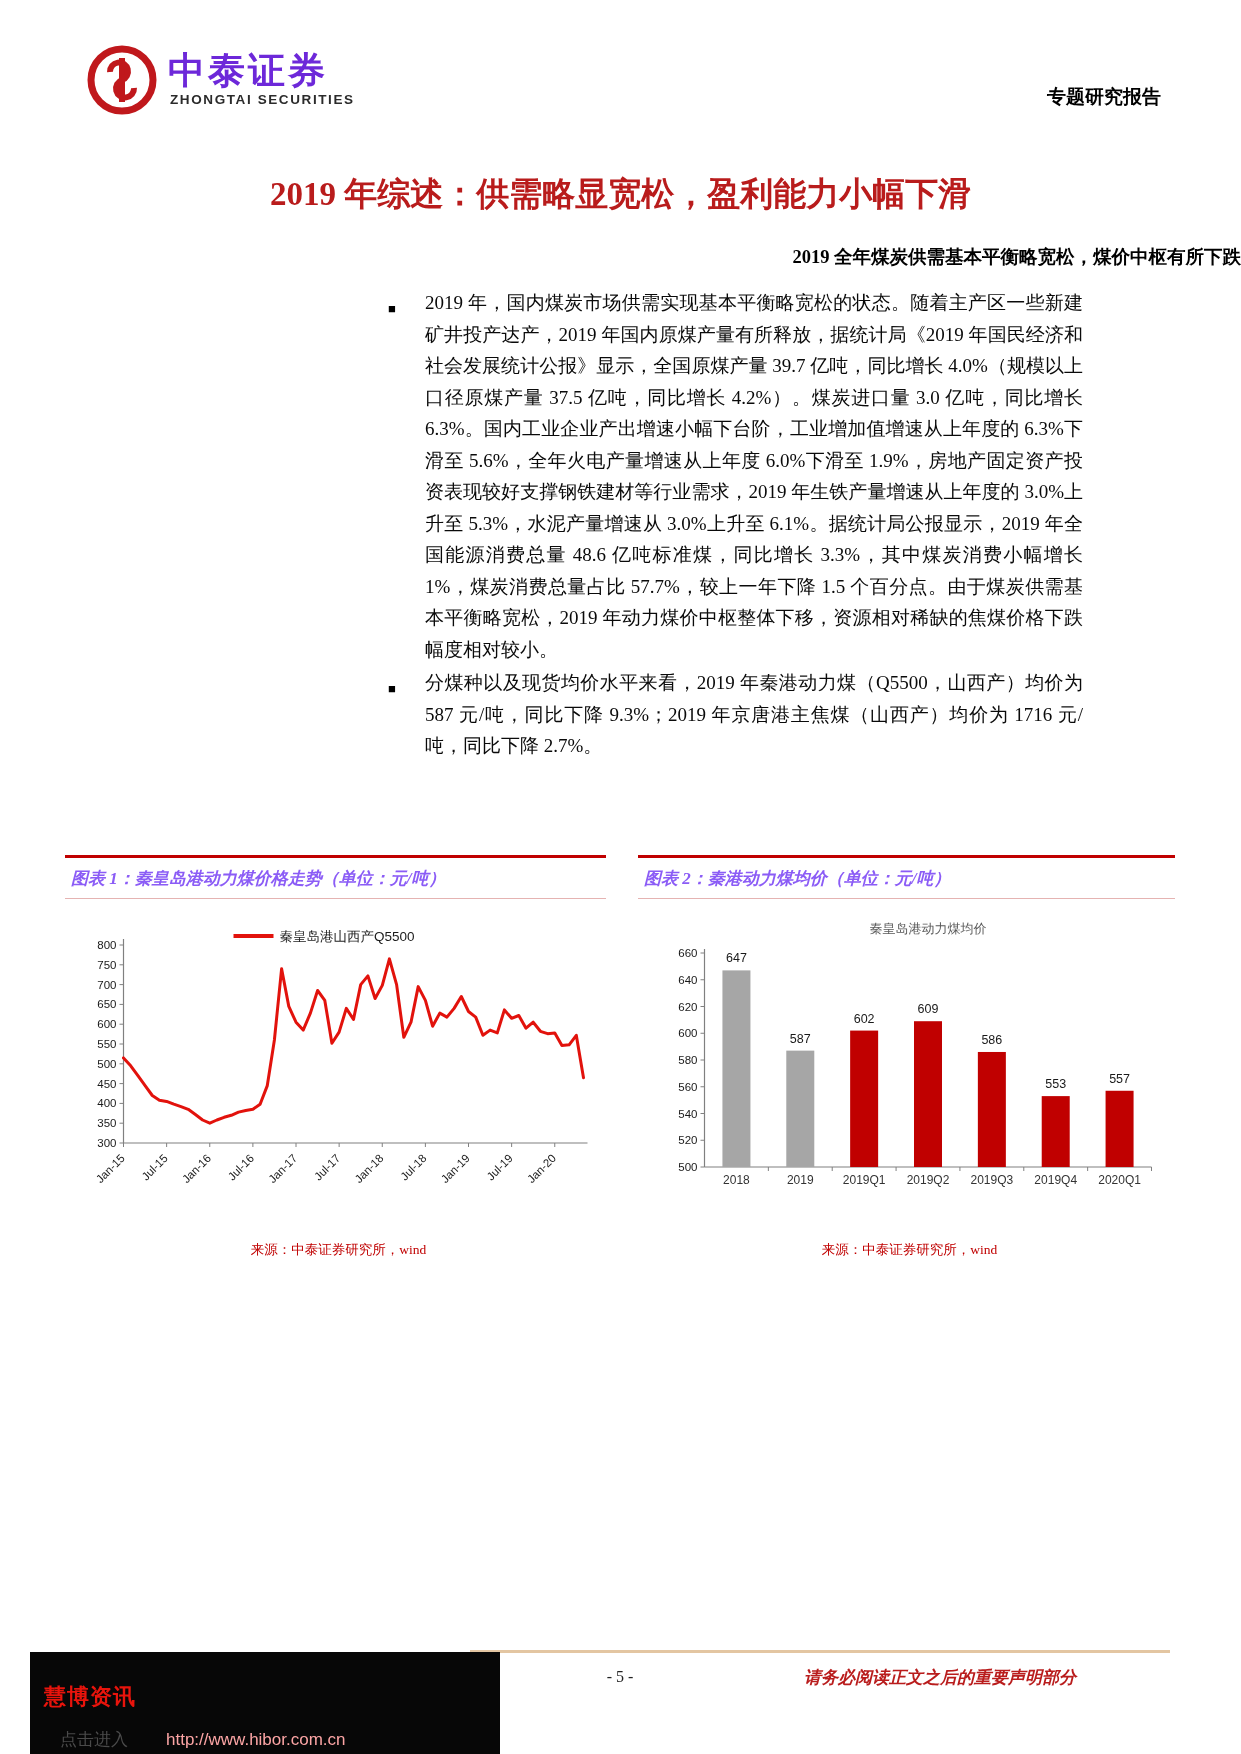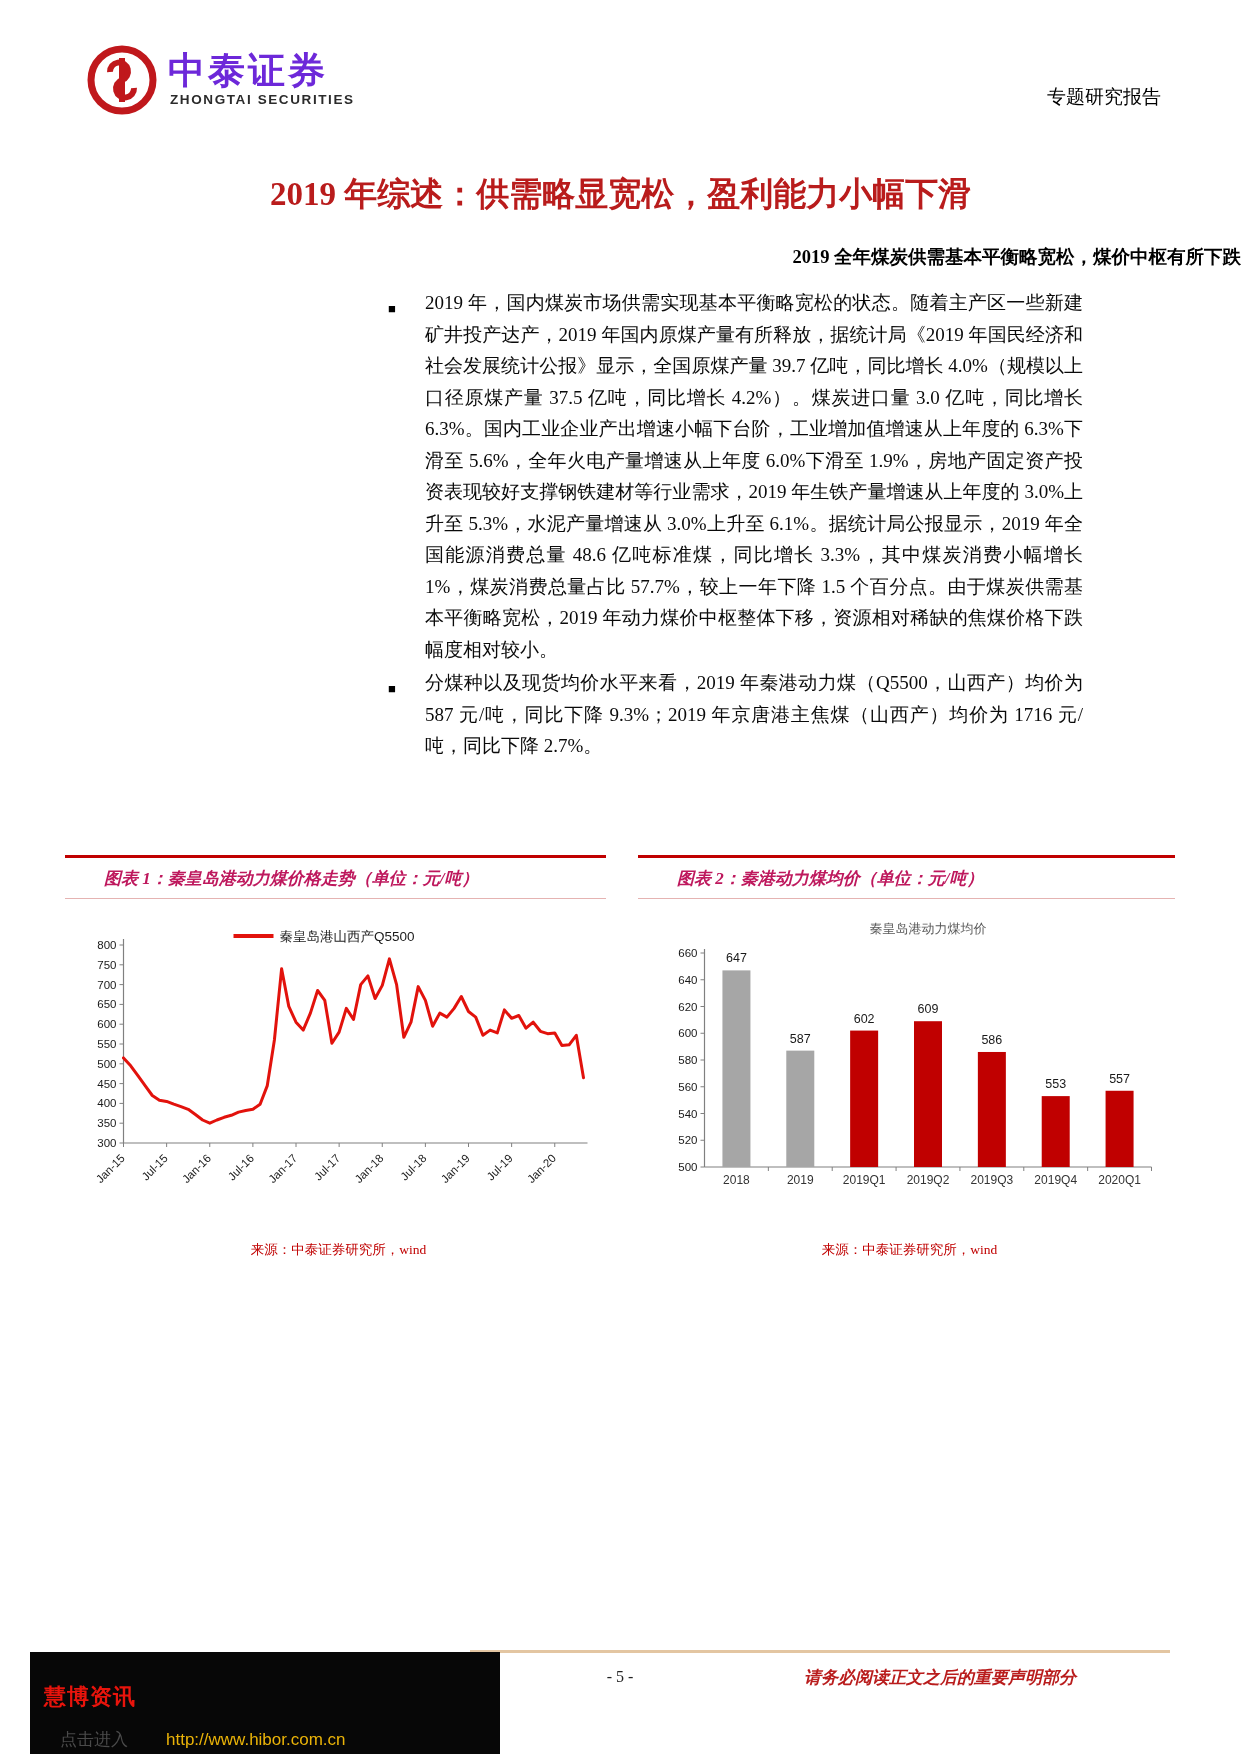--- a/index.html
+++ b/index.html
@@ -6,56 +6,56 @@
   #page{position:relative;width:1241px;height:1754px;background:#ffffff;margin:0 auto;overflow:hidden;
         font-family:"Liberation Serif","DejaVu Serif",serif;color:#111;}
   .abs{position:absolute;}
 
   
   #logo-emblem{left:86px;top:44px;width:72px;height:72px;}
   #logo-cn{left:168px;top:46px;font-family:"Liberation Sans","DejaVu Sans",sans-serif;
            font-weight:bold;font-size:37px;letter-spacing:3px;color:#6d28d9;}
   #logo-en{left:170px;top:92px;font-family:"Liberation Sans","DejaVu Sans",sans-serif;
            font-weight:bold;font-size:13.5px;letter-spacing:1.6px;color:#2b2b2b;}
-  #report-type{right:80px;top:84px;font-weight:normal;font-size:19px;color:#000;}
+  #report-type{right:80px;top:84px;font-weight:bold;font-size:19px;color:#000;}
 
   
   #doc-title{left:0;top:172px;width:100%;text-align:center;font-weight:bold;font-size:33px;color:#b91c1c;}
   #doc-subtitle{left:0;top:244px;width:100%;text-align:right;font-weight:bold;font-size:18.5px;color:#000;}
 
   
   .bullet-item{position:absolute;left:425px;width:658px;text-align:justify;
                font-size:19px;line-height:31.5px;color:#0a0a0a;}
   .bullet-marker{position:absolute;left:-37px;top:6px;font-size:13px;color:#000;
                  font-family:"Liberation Sans","DejaVu Sans",sans-serif;}
   #bullet-1{top:287px;}
   #bullet-2{top:667px;}
 
   
   .figure{position:absolute;top:855px;}
   #figure-1{left:65px;width:541px;}
   #figure-2{left:638px;width:537px;}
   .fig-caption-wrap{border-top:3.5px solid #c00000;border-bottom:1.5px solid #e5b3b2;padding:9px 4px 8px 6px;}
-  .fig-caption{color:#be185d;font-weight:bold;font-style:italic;font-size:17px;margin-left:33px;}
+  .fig-caption{color:#8b5cf6;font-weight:bold;font-style:italic;font-size:17px;}
   .fig-chart{margin-top:16px;width:100%;height:300px;}
   .fig-source{color:#c00000;font-size:13.5px;margin-top:22px;padding-left:6px;text-align:center;}
 
   
   #footer-line{left:470px;top:1650px;width:700px;height:3px;background:#e3c6a2;}
   #page-number{left:560px;top:1668px;width:120px;text-align:center;font-size:16px;color:#222;}
   #footer-disclaimer{left:760px;top:1666px;width:360px;text-align:center;font-weight:bold;font-style:italic;
                      font-size:17px;color:#b91c1c;}
 
   
   #watermark-box{left:30px;top:1652px;width:470px;height:112px;background:#070707;}
   #wm-brand{position:absolute;left:14px;top:30px;color:#e8140c;font-weight:bold;font-size:22px;
             font-family:"Liberation Sans","DejaVu Sans",sans-serif;letter-spacing:1px;}
   #wm-row2{position:absolute;left:30px;top:76px;font-size:17px;color:#4a4a4a;
            font-family:"Liberation Sans","DejaVu Sans",sans-serif;}
-  #wm-url{margin-left:38px;color:#eab308;}
+  #wm-url{margin-left:38px;color:#fca5a5;}
 
   .chart-svg text{font-family:"Liberation Sans","DejaVu Sans",sans-serif;}
 </style>
 </head>
 <body>
 
 <div id="page">
 
   <svg id="logo-emblem" class="abs" viewBox="0 0 72 72">
     <circle cx="36" cy="36" r="31" fill="none" stroke="#c0181c" stroke-width="7"></circle>

